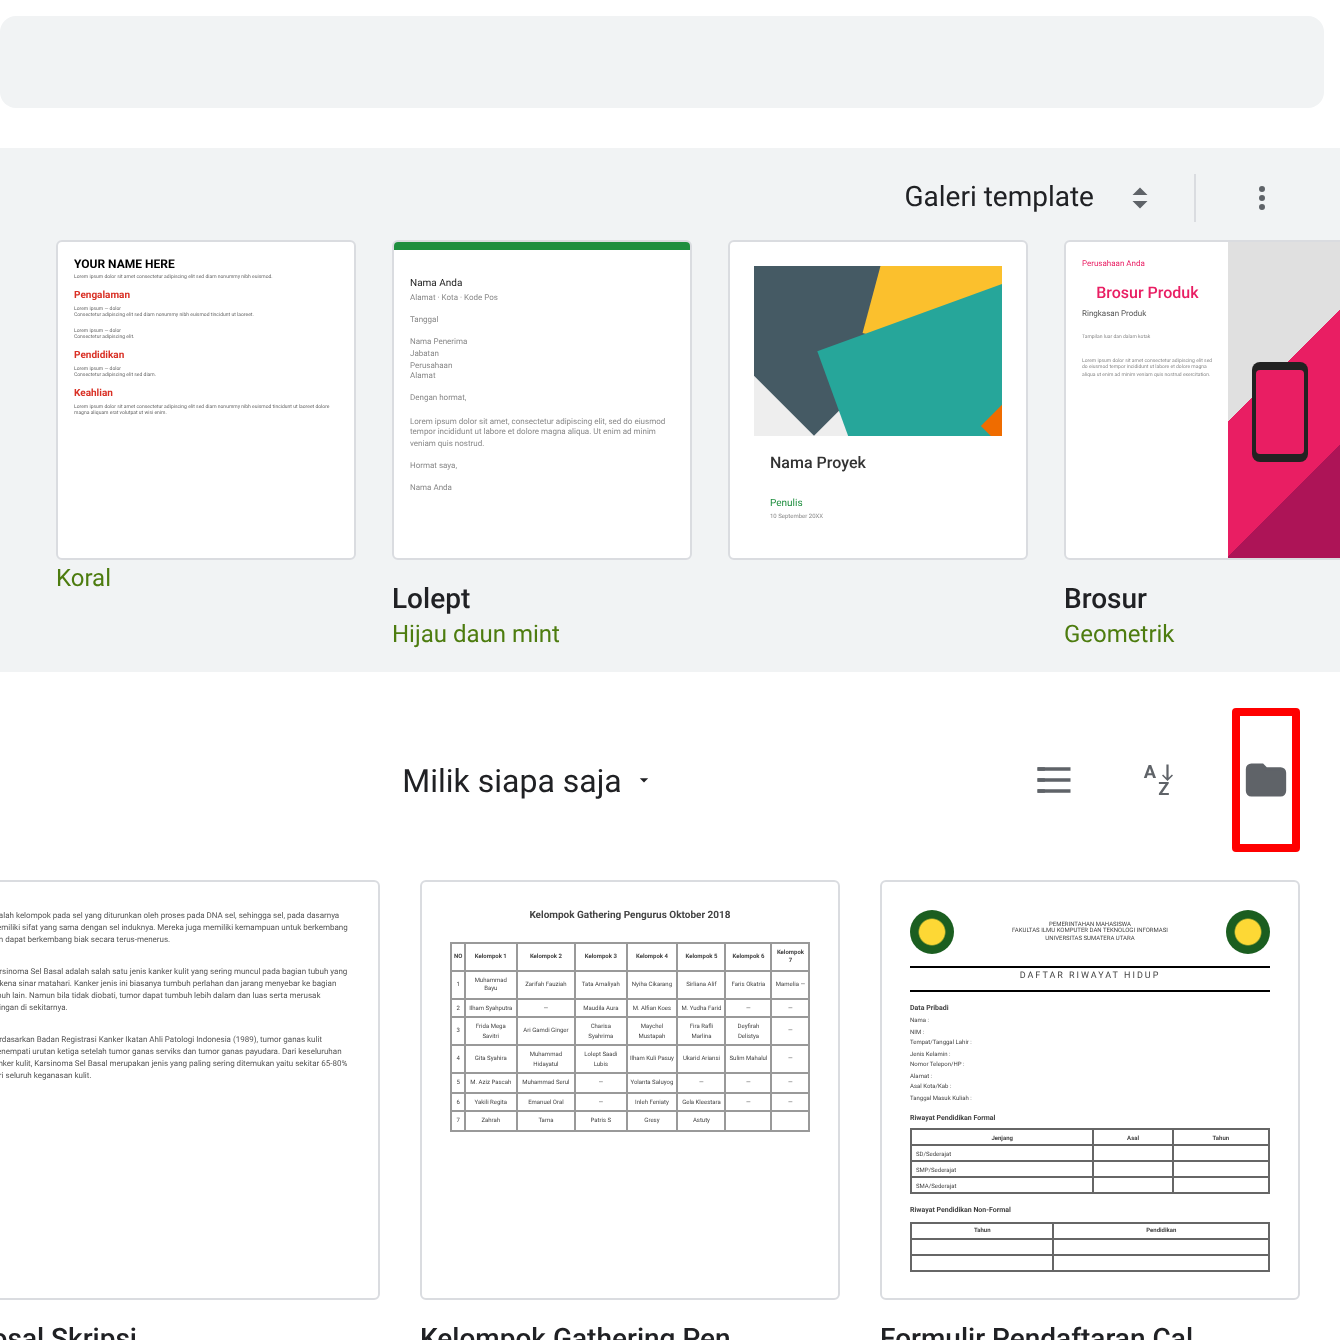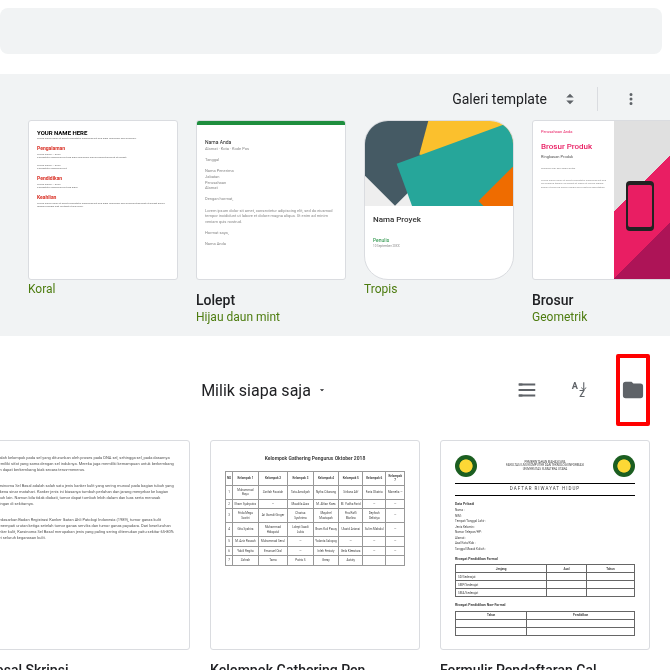--- a/index.html
+++ b/index.html
@@ -22,35 +22,35 @@
   
   
   .thumb-resume .redline { color: #d93025; font-weight: bold; font-size: 5px; margin: 3px 0 1px; }
   .thumb-resume .name { font-size: 6px; font-weight: bold; color: #000; }
   .thumb-resume .greytext { color: #666; font-size: 2.5px; display: block; margin-bottom: 4px; }
   
   .thumb-surat .topbar { position: absolute; top: 0; left: 0; right: 0; height: 4px; background: #1e8e3e; }
   .thumb-surat .content { margin-top: 10px; font-size: 4px; color: #555; }
   .thumb-surat .grey { color: #888; }
   
-  .thumb-proposal { padding: 0; border-radius: 24px; }
+  .thumb-proposal { padding: 12px; }
   .thumb-proposal .shapes { height: 85px; position: relative; overflow: hidden; background: #eee; }
   .thumb-proposal .s1 { position: absolute; width: 120px; height: 120px; background: #455a64; transform: rotate(45deg); top: -60px; left: -30px; }
   .thumb-proposal .s2 { position: absolute; width: 120px; height: 70px; background: #26a69a; transform: rotate(-20deg); top: 20px; left: 40px; }
   .thumb-proposal .s3 { position: absolute; width: 120px; height: 60px; background: #fbc02d; transform: rotate(15deg); top: -10px; left: 60px; }
   .thumb-proposal .s4 { position: absolute; width: 80px; height: 80px; background: #ef6c00; transform: rotate(45deg); top: 40px; left: 130px; }
   .thumb-proposal .pt { padding: 8px; }
   .thumb-proposal .ptitle { font-size: 8px; color: #333; font-weight: 500; }
   .thumb-proposal .psub { font-size: 5px; color: #1e8e3e; margin-top: 12px; }
   .thumb-proposal .pdate { font-size: 3px; color: #888; }
   
   .thumb-brosur { padding: 0; display: flex; }
   .thumb-brosur .left { width: 55%; padding: 8px; }
   .thumb-brosur .btitle { font-size: 4px; color: #e91e63; }
-  .thumb-brosur .bh { font-size: 8px; color: #e91e63; font-weight: 500; margin-top: 6px; }
+  .thumb-brosur .bh { font-size: 8px; color: #e91e63; font-weight: 500; margin-top: 6px; text-align: center; }
   .thumb-brosur .bsub { font-size: 4px; color: #555; margin-top: 2px; }
   .thumb-brosur .btxt { font-size: 2.5px; color: #888; margin-top: 8px; }
   .thumb-brosur .right { width: 45%; position: relative; background: linear-gradient(135deg, #e0e0e0 0%, #e0e0e0 40%, #e91e63 40%, #e91e63 70%, #ad1457 70%); }
   .thumb-brosur .phone { position: absolute; width: 28px; height: 50px; background: #222; border-radius: 4px; top: 60px; left: 12px; }
   .thumb-brosur .phone::after { content:''; position:absolute; inset: 4px 2px; background: #e91e63; border-radius: 2px; }
   
   .toolbar { display: flex; align-items: center; padding: 18px 20px 14px; }
   .toolbar-center { flex: 1; text-align: center; }
   .owner-filter { display: inline-flex; align-items: center; gap: 6px; font-size: 16px; color: #202124; cursor: pointer; padding: 6px 8px; }
   .toolbar-right { display: flex; align-items: center; gap: 16px; }
@@ -143,21 +143,20 @@
             <div class="s3"></div>
             <div class="s2"></div>
             <div class="s4"></div>
           </div>
         <div class="pt">
           <div class="ptitle">Nama Proyek</div>
           <div class="psub">Penulis</div>
           <div class="pdate">10 September 20XX</div>
         </div>
       </div>
-      <div class="template-sub">Tropis</div>
     </div>
 
     <div class="template-card">
       <div class="thumb thumb-brosur">
         <div class="left">
           <div class="btitle">Perusahaan Anda</div>
           <div class="bh">Brosur Produk</div>
           <div class="bsub">Ringkasan Produk</div>
           <div class="btxt">Tampilan luar dan dalam kotak</div>
           <div class="btxt">Lorem ipsum dolor sit amet consectetur adipiscing elit sed do eiusmod tempor incididunt ut labore et dolore magna aliqua ut enim ad minim veniam quis nostrud exercitation.</div>

